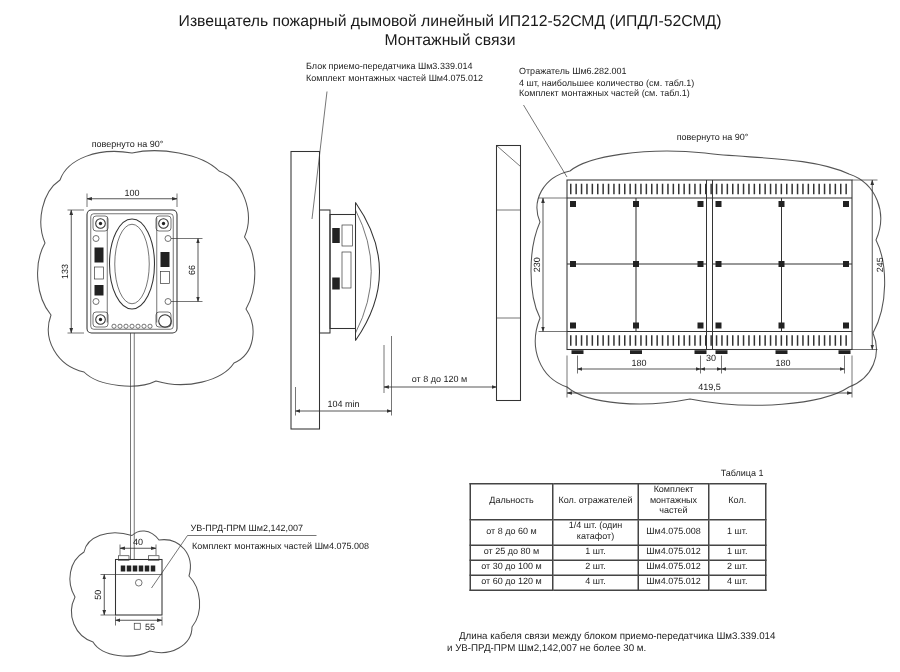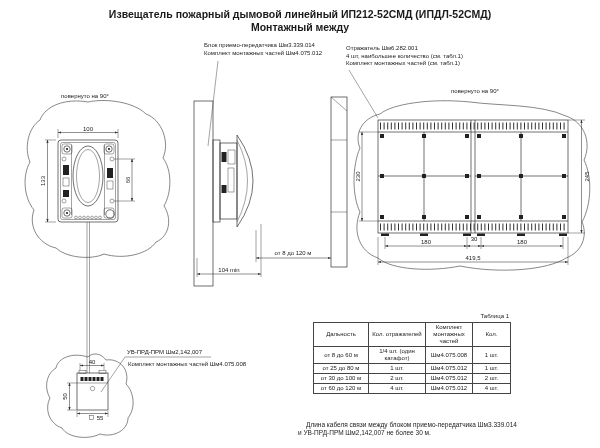--- a/index.html
+++ b/index.html
@@ -1,19 +1,19 @@
 <!DOCTYPE html>
 <html><head>
 <meta charset="utf-8">
 <style>
   html,body{margin:0;padding:0;background:#fff;}
   .canvas{position:relative;width:600px;height:448px;background:#ffffff;
           font-family:"Liberation Sans",sans-serif;color:#1a1a1a;overflow:hidden;}
   .title{position:absolute;top:8px;left:0;width:600px;text-align:center;
-         font-weight:bold;font-size:10.5px;line-height:13px;}
+         font-weight:normal;font-size:10.5px;line-height:13px;}
   .callout{position:absolute;font-size:6px;line-height:7.6px;white-space:nowrap;color:#222;}
   .note{position:absolute;left:298px;top:421px;width:292px;font-size:6.5px;line-height:8px;color:#222;}
   .note .l1{text-indent:8px;}
   .t1caption{position:absolute;left:313px;top:313px;width:196px;text-align:right;font-size:6px;color:#222;}
   table.t1{position:absolute;left:313px;top:322px;border-collapse:collapse;width:197px;
            font-size:6px;line-height:7px;text-align:center;color:#222;table-layout:fixed;}
   .t1 th,.t1 td{border:0.8px solid #444;padding:1px 2px;font-weight:normal;vertical-align:middle;}
   svg.draw{position:absolute;left:0;top:0;}
   svg.draw text{font-family:"Liberation Sans",sans-serif;fill:#1a1a1a;font-size:6px;}
   .ln{fill:none;stroke:#333;stroke-width:0.7;}
@@ -24,21 +24,21 @@
   .tick{fill:none;stroke:#333;stroke-width:7;stroke-dasharray:1 2.6;}
   .t5{font-size:5px;} .t55{font-size:5.5px;} .t48{font-size:4.8px;} .t7{font-size:7px;}
 </style>
 </head>
 <body>
 
 <div class="canvas">
 
   <div class="title">
     <div>Извещатель пожарный дымовой линейный ИП212-52СМД (ИПДЛ-52СМД)</div>
-    <div>Монтажный между</div>
+    <div>Монтажный связи</div>
   </div>
 
   <svg class="draw" width="600" height="448" viewBox="0 0 600 448">
     <defs>
       <marker id="arr" viewBox="0 0 10 10" refX="9.2" refY="5" markerWidth="6.5" markerHeight="6.5" orient="auto-start-reverse">
         <path d="M0,1.6 L10,5 L0,8.4 Z" fill="#333"></path>
       </marker>
     </defs>
 
     <g>

